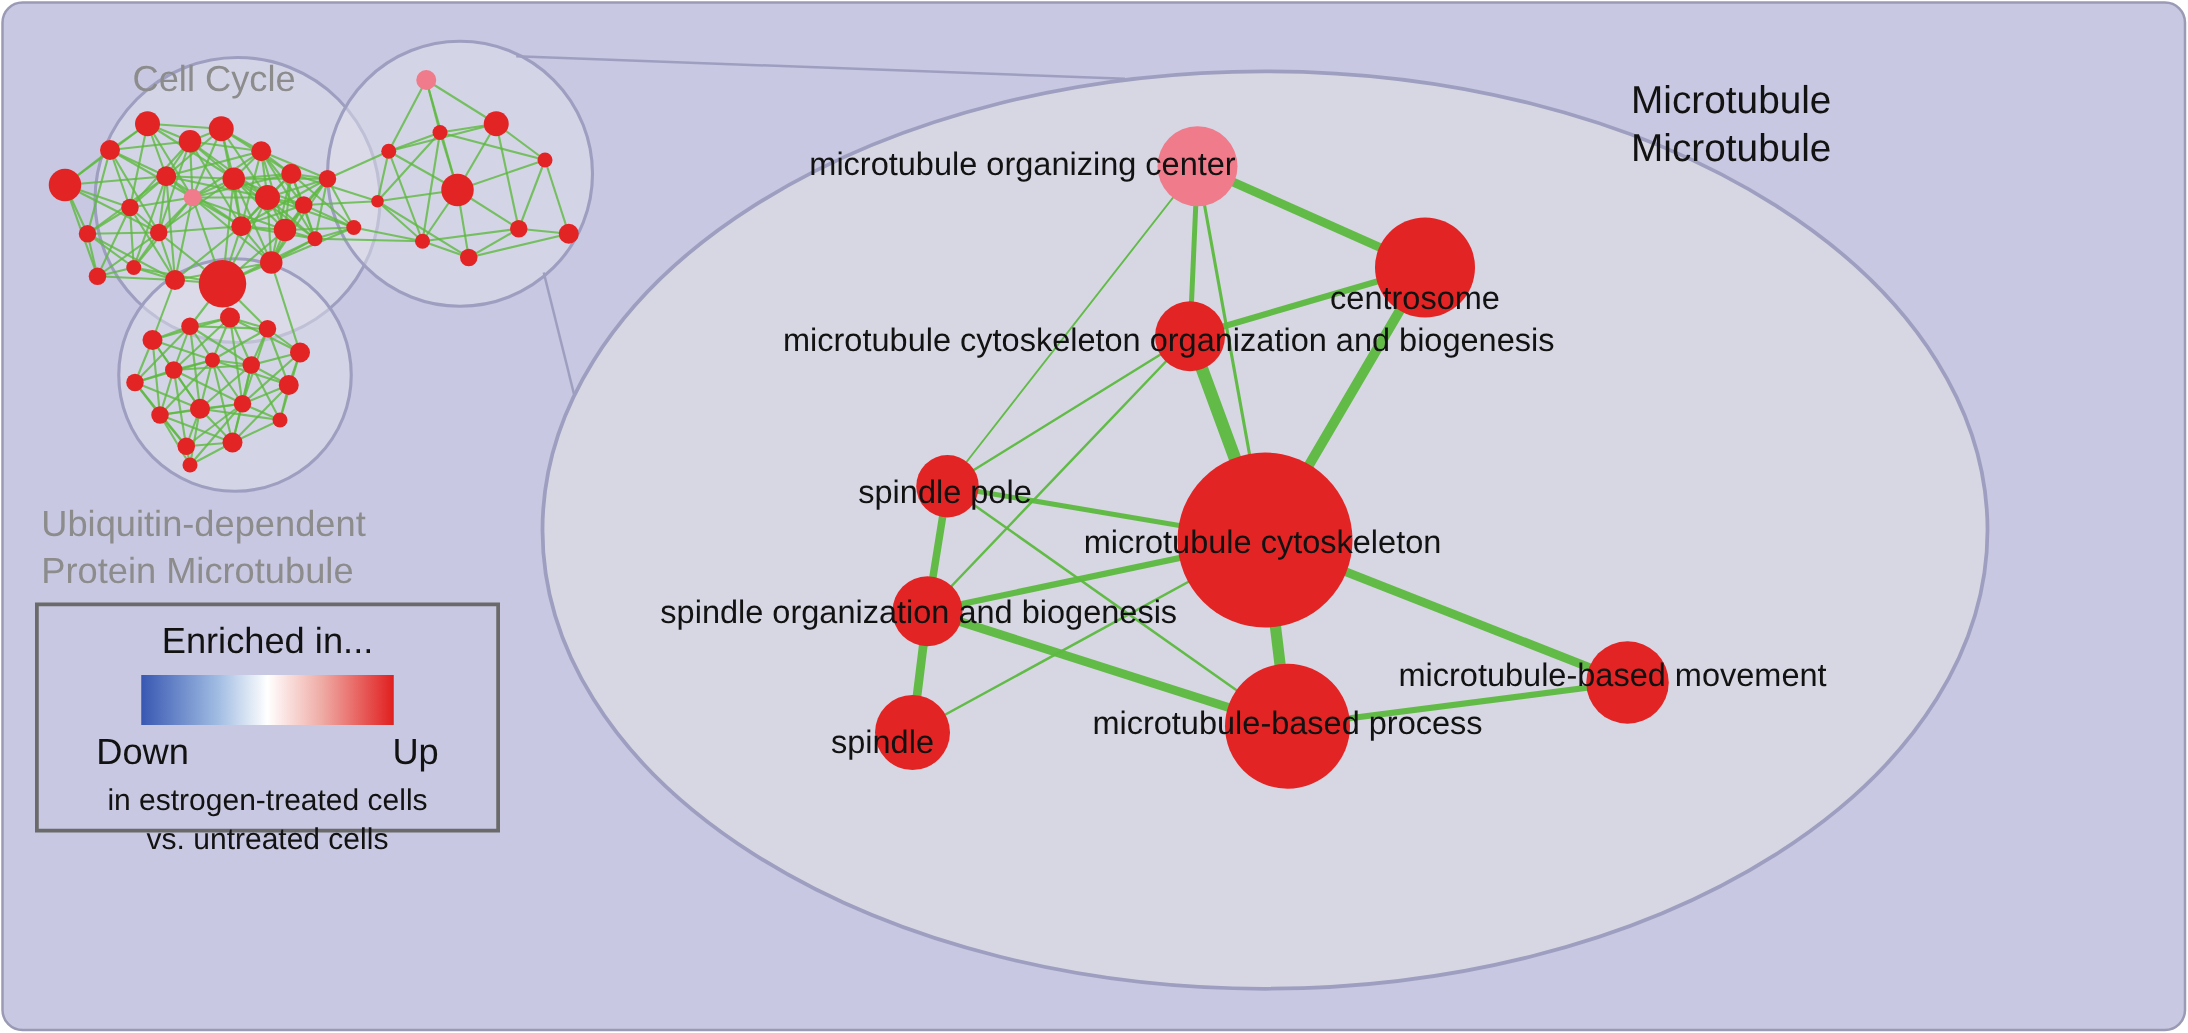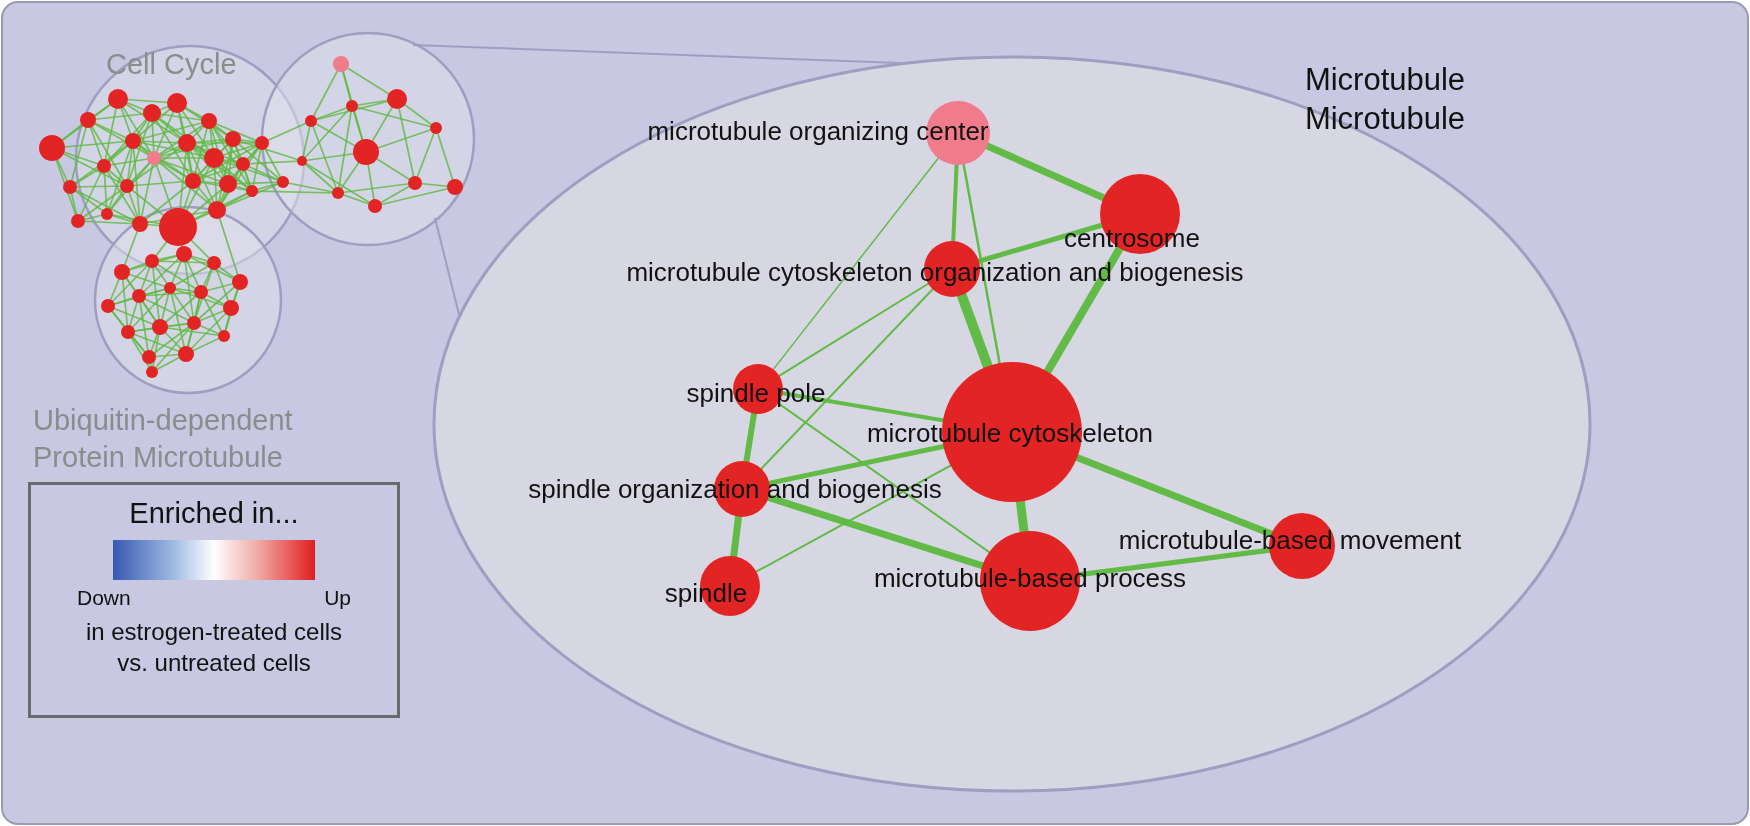--- a/index.html
+++ b/index.html
@@ -2,25 +2,25 @@
 <html><head>
 <meta charset="utf-8">
 <style>
   body{margin:0;background:#ffffff;font-family:"Liberation Sans",sans-serif;}
   .stage{position:relative;width:1750px;height:826px;overflow:hidden;}
   .stage svg{position:absolute;left:0;top:0;}
   .overlay{position:absolute;}
   .gray-label{color:#8c8c8c;font-size:29px;line-height:37px;}
   .black-title{color:#121212;font-size:31px;line-height:39px;text-align:center;margin-top:12px;}
   .node-label{font-size:26px;fill:#121212;font-family:"Liberation Sans",sans-serif;}
-  .legend{position:absolute;left:28px;top:482px;width:372px;height:236px;
+  .legend{position:absolute;left:28px;top:482px;width:372px;height:184px;
           border:3px solid #6a6a6a;background:#c8c8e2;box-sizing:border-box;}
   .legend-title{margin-top:12px;font-size:29px;color:#121212;text-align:center;}
   .legend-bar{width:202px;height:40px;margin:10px auto 6px auto;}
-  .legend-row{display:flex;justify-content:space-between;padding:0 46px;font-size:21px;color:#121212;}
+  .legend-row{display:flex;justify-content:space-between;padding:0 46px;font-size:29px;color:#121212;}
   .legend-caption{text-align:center;font-size:24px;line-height:31px;color:#121212;margin-top:6px;}
 </style>
 </head>
 <body>
 
 <div class="stage">
 
   <svg id="scene" width="1750" height="826" viewBox="0 0 1750 826">
     <rect x="2" y="2" width="1746" height="822" rx="16" fill="#c8c8e2" stroke="#9a9ab5" stroke-width="2"></rect>
   <circle cx="190" cy="160" r="114" fill="rgba(224,224,236,0.5)" stroke="#9e9ec0" stroke-width="2.5"></circle>

